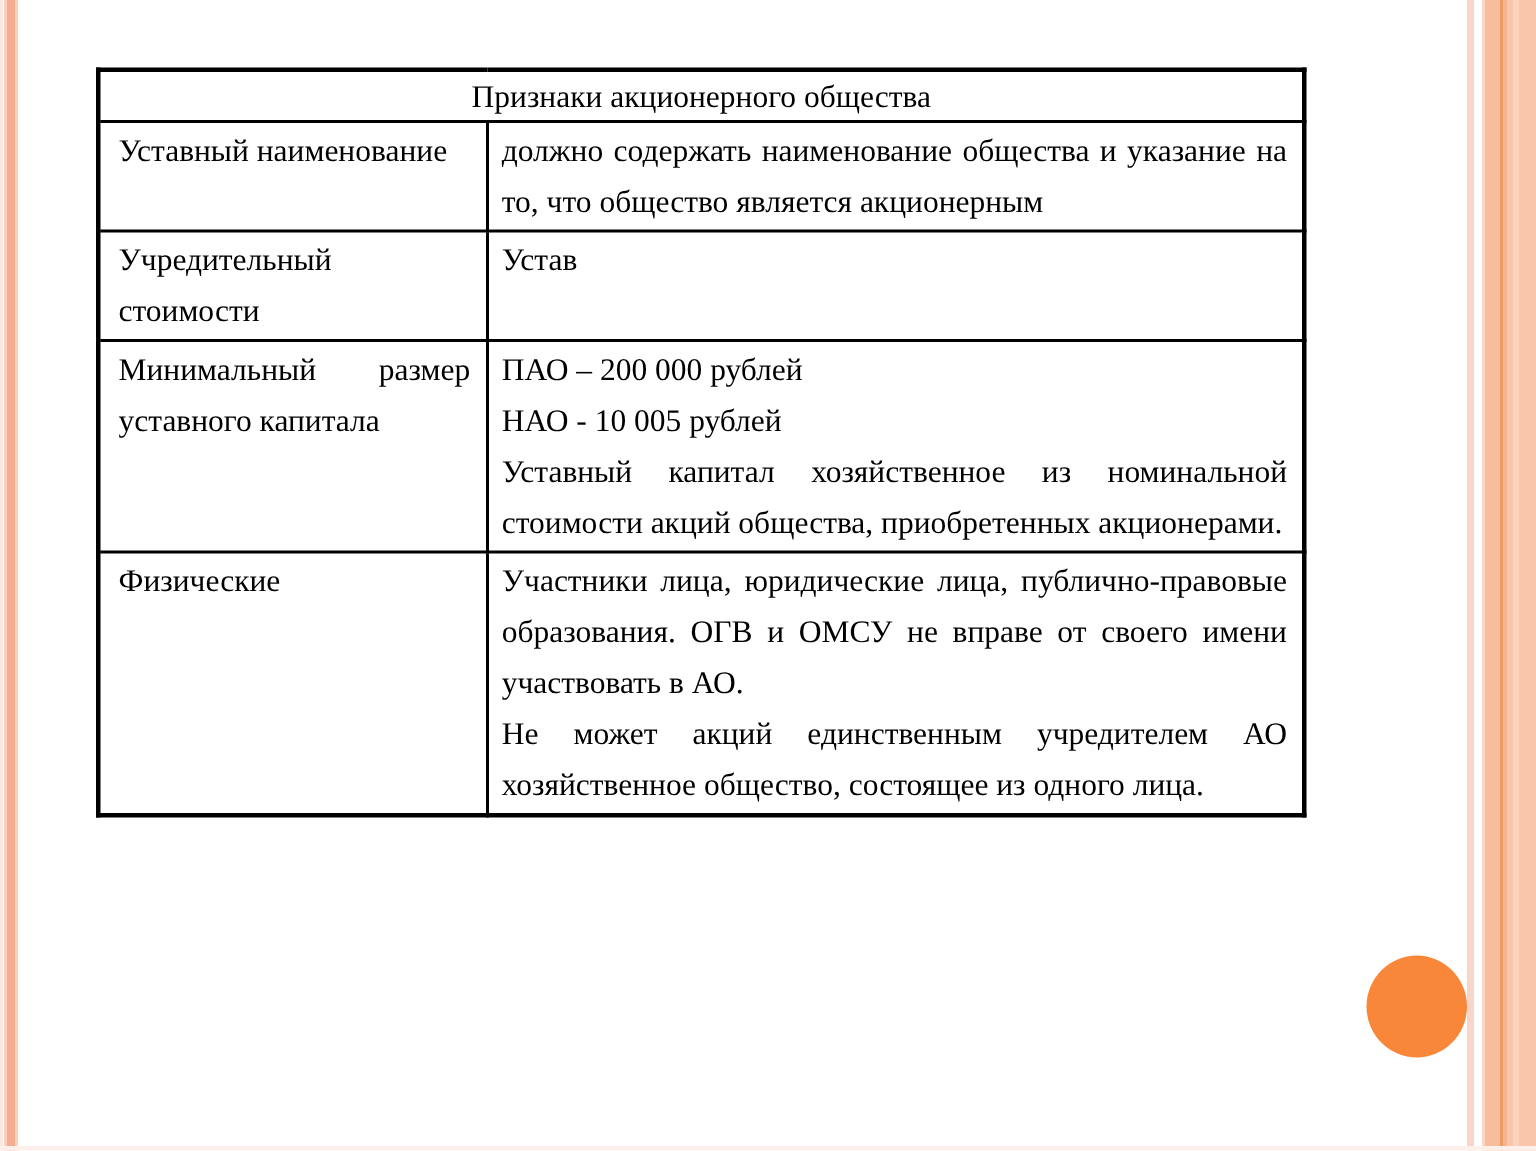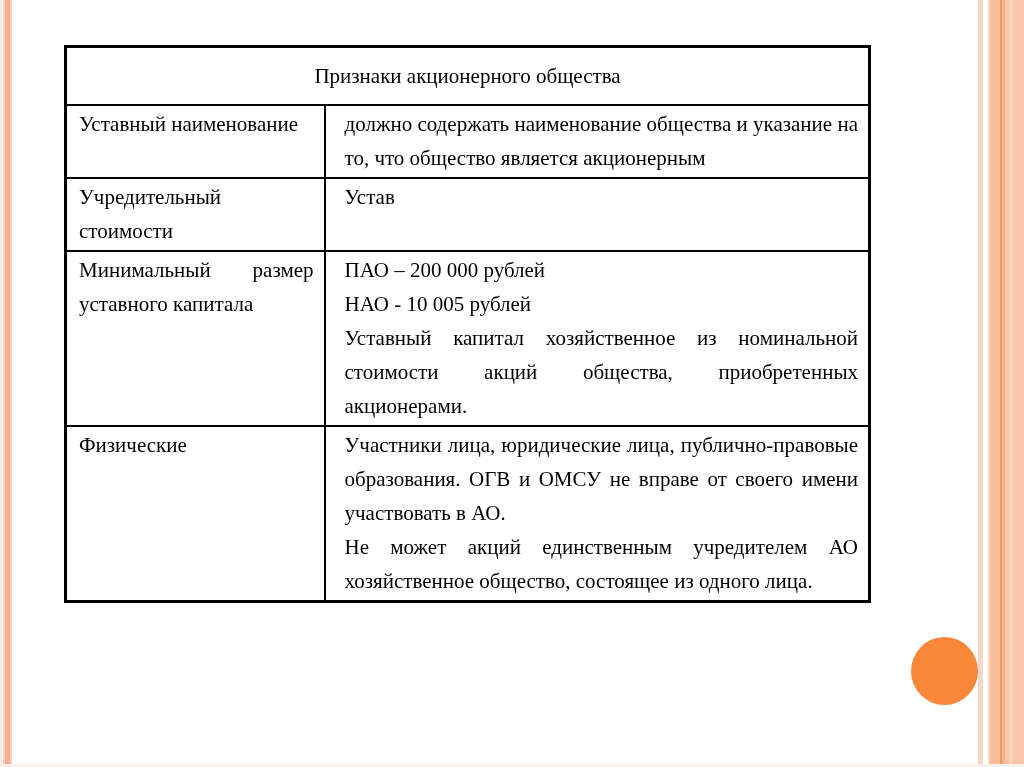--- a/index.html
+++ b/index.html
@@ -77,28 +77,28 @@
   }
   table.features th,
   table.features td {
     border: 2px solid #000000;
     vertical-align: top;
     font-weight: normal;
   }
   table.features th.title-cell {
     text-align: center;
     line-height: 30px;
-    padding: 13px 4px;
+    padding: 1px 4px;
   }
   table.features td {
     line-height: 34px;
     padding: 1px 10px 2px 12px;
   }
   table.features td.value-cell {
-    padding-left: 19px;
+    padding-left: 9px;
   }
   table.features p {
     margin: 0;
     text-align: justify;
   }
   col.c-label { width: 259px; }
   col.c-value { width: 545px; }
 </style>
 </head>
 <body>

